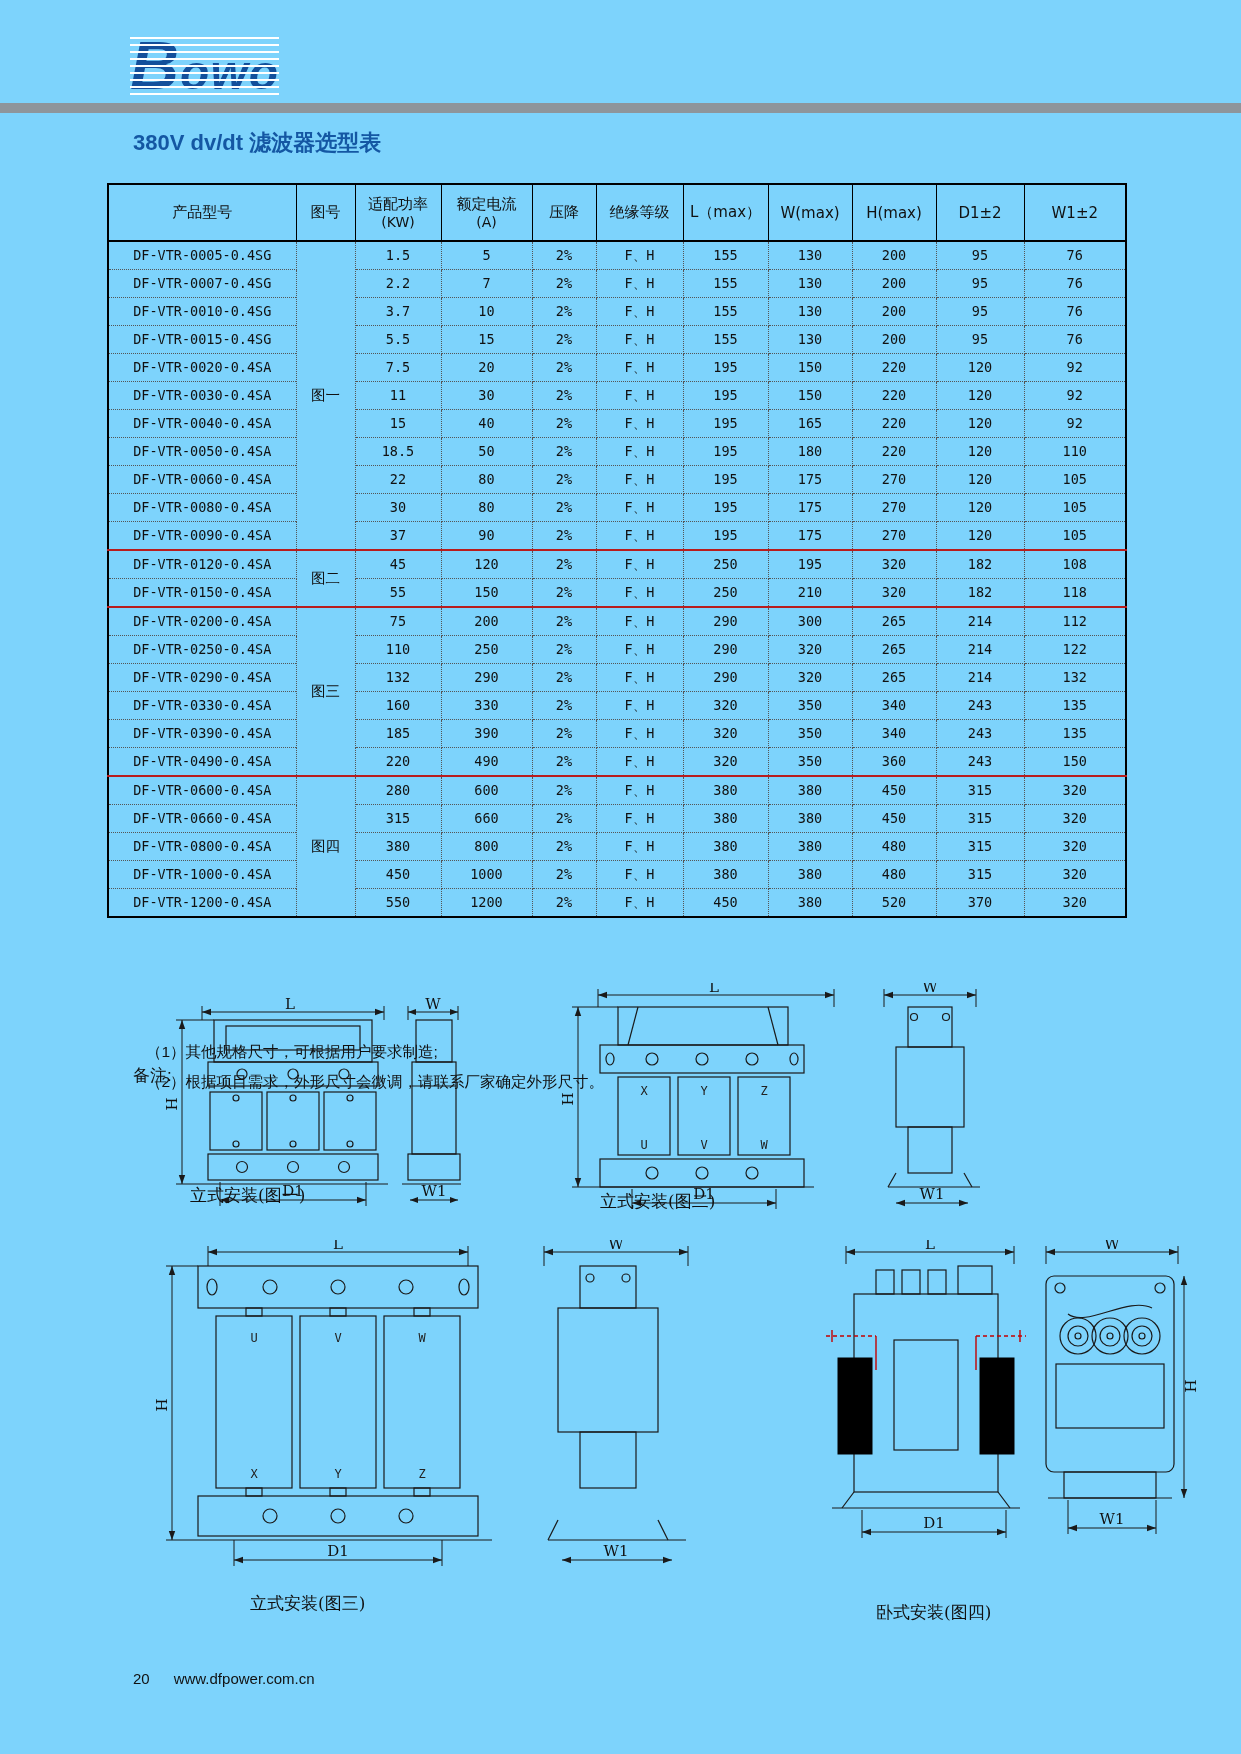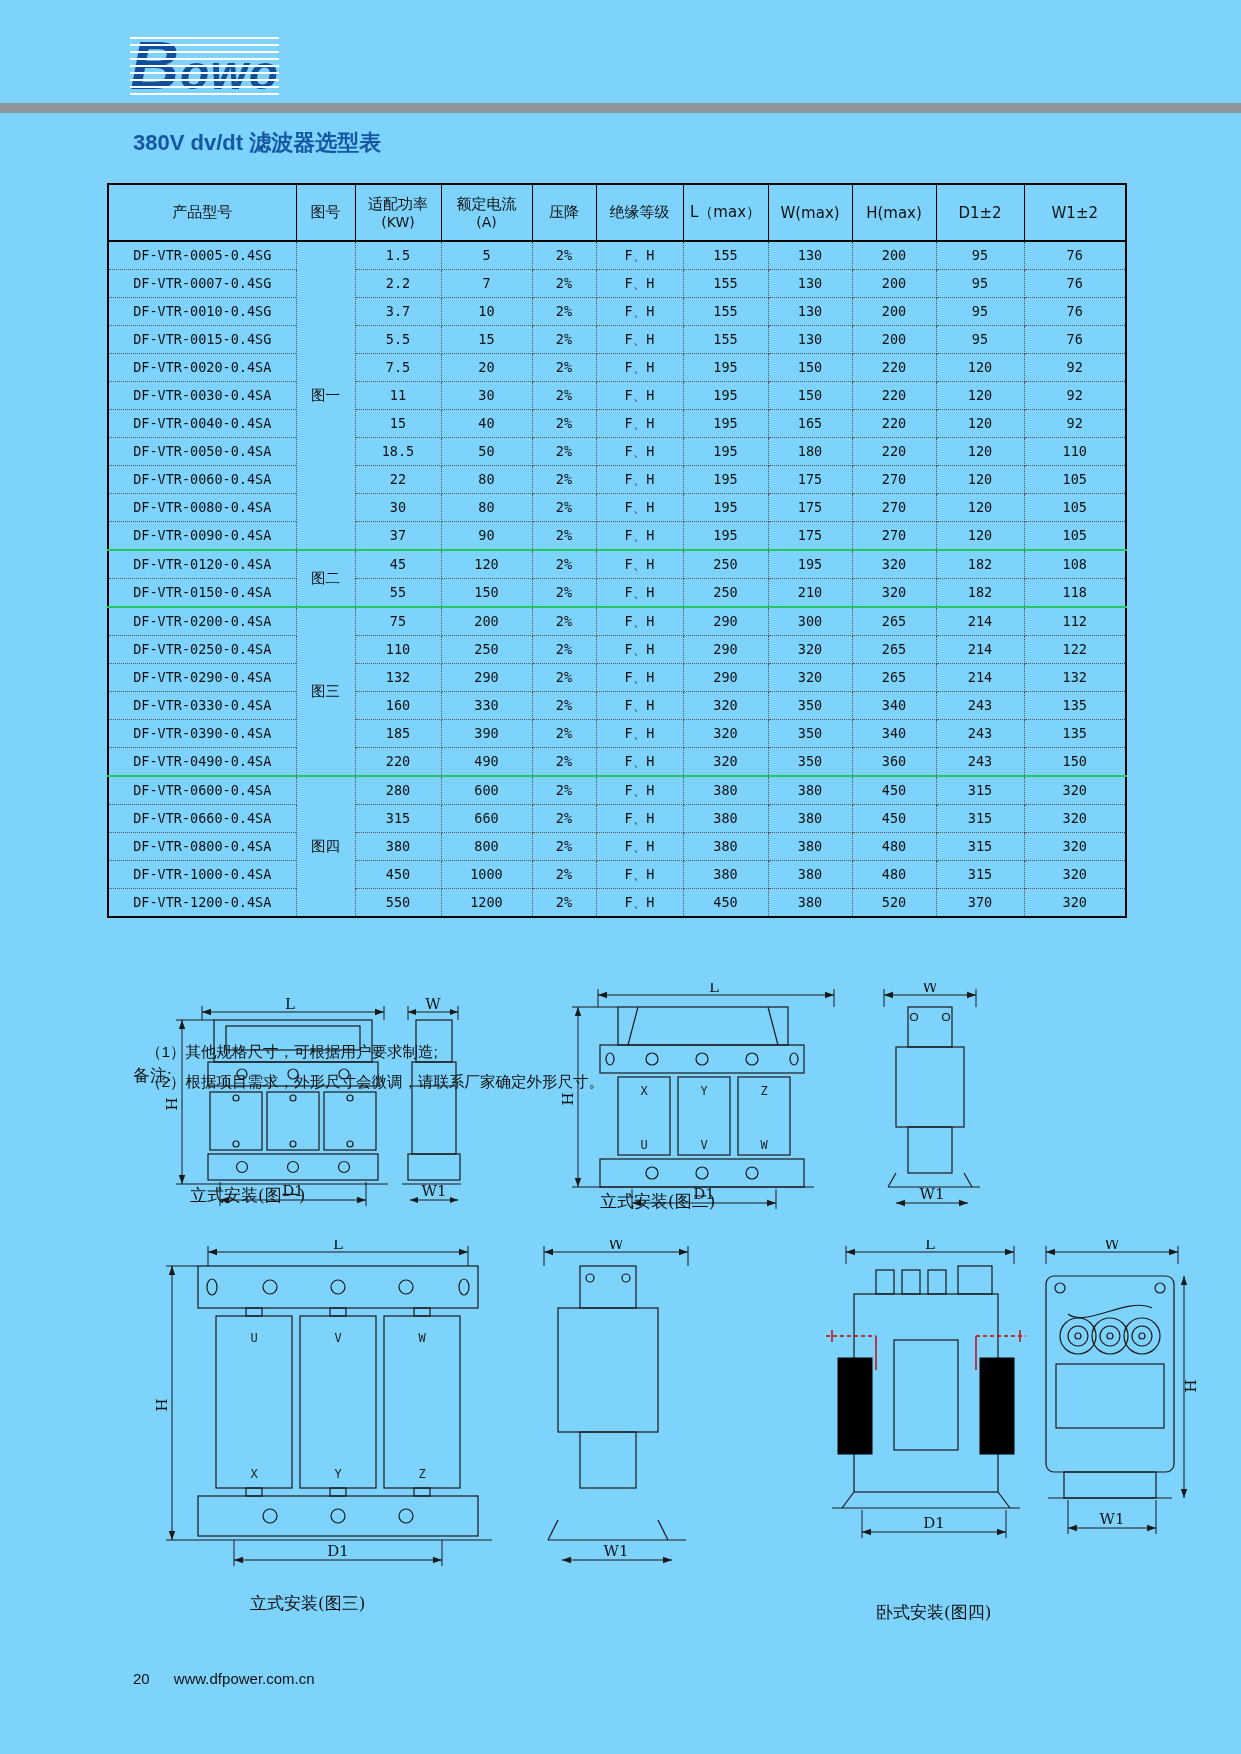--- a/index.html
+++ b/index.html
@@ -24,21 +24,21 @@
   
   .table-wrap { position:absolute; left:107px; top:183px; }
   table.sel { border-collapse:collapse; table-layout:fixed; width:1018px; border:2px solid #000;
               font-family:"DejaVu Sans Mono","Liberation Mono",monospace; }
   table.sel thead th { border:1px solid #000; border-bottom:2px solid #000; font-weight:normal;
               font-size:15px; padding:5px 2px; height:57px; vertical-align:middle;
               font-family:"DejaVu Sans","Liberation Sans",sans-serif; }
   table.sel thead th .sub { font-size:14px; }
   table.sel td { border:1px dotted #555; text-align:center; font-size:13.5px; height:27px;
               line-height:27px; padding:0; white-space:nowrap; overflow:hidden; }
-  table.sel tr.group-start td { border-top:2px solid #22c55e; }
+  table.sel tr.group-start td { border-top:2px solid #b91c1c; }
   table.sel td.figure-cell { font-family:"DejaVu Sans","Liberation Sans",sans-serif; font-size:14.5px; }
 
   
   .notes-title { position:absolute; left:133px; top:1064px; font-size:17px; }
   .note-item-1 { position:absolute; left:146px; top:1042px; font-size:15.5px; }
   .note-item-2 { position:absolute; left:146px; top:1072px; font-size:15.5px; }
 
   
   .fig { position:absolute; }
   .fig svg { display:block; }

